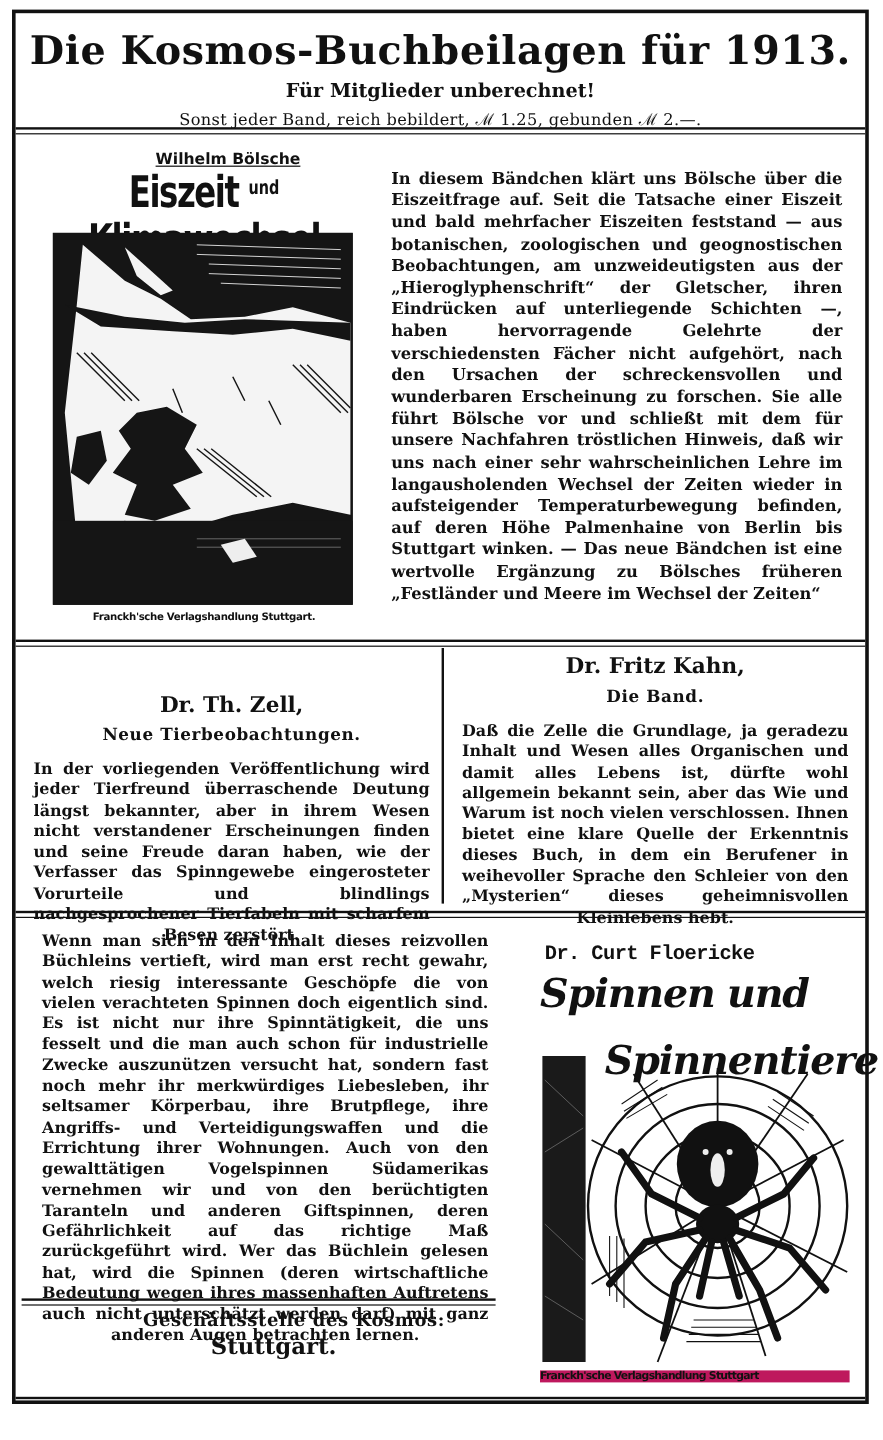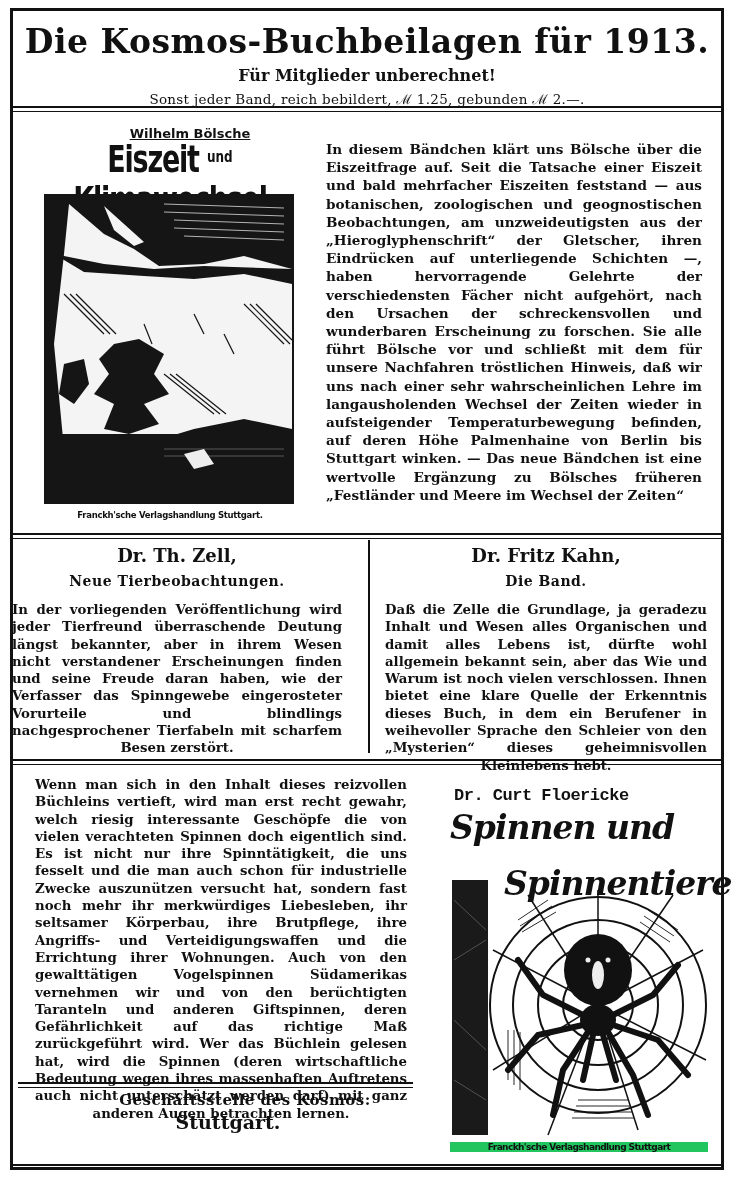--- a/index.html
+++ b/index.html
@@ -18,41 +18,41 @@
     .cover1-author { text-align: center; font-family: "DejaVu Sans", sans-serif; font-weight: bold; font-size: 13px; text-decoration: underline; padding-left: 40px; }
     .cover1-title { text-align: center; font-family: "DejaVu Sans", sans-serif; font-weight: bold; font-size: 27px; line-height: 30px; letter-spacing: -1.2px; transform: scaleY(1.35); margin-top: 6px; }
     .cover1-title .und { font-size: 12px; vertical-align: 8px; letter-spacing: 0; }
     .cover1-art { position: absolute; left: 2px; top: 68px; width: 250px; height: 310px; background: #161616; }
     .cover1-imprint { position: absolute; left: 0; top: 384px; width: 256px; text-align: center; font-family: "DejaVu Sans", sans-serif; font-weight: bold; font-size: 8.5px; letter-spacing: -0.3px; }
     .text1 { position: absolute; left: 326px; top: 140px; width: 376px; font-size: 13.6px; line-height: 18.2px; text-align: justify; font-weight: bold; }
     .text1 .last { text-align: center; display: block; }
 
     
     .col { position: absolute; top: 545px; width: 330px; text-align: center; }
-    .col.left { left: 12px; }
+    .col.left { left: 28px; margin-top: 32px; }
     .col.right { left: 385px; width: 322px; }
     .col .author { font-weight: bold; font-size: 18px; line-height: 22px; }
     .col .title { font-weight: bold; font-size: 14px; line-height: 28px; margin-bottom: 6px; letter-spacing: 0.5px; }
     .col .body { font-size: 13.3px; line-height: 17.3px; text-align: justify; font-weight: bold; text-align-last: center; }
     .vdiv { position: absolute; left: 368px; top: 540px; width: 2px; height: 213px; background: #111; }
 
     
     .text3 { position: absolute; left: 35px; top: 776px; width: 372px; font-size: 13.3px; line-height: 17.3px; text-align: justify; font-weight: bold; text-align-last: center; }
     .pub { position: absolute; left: 13px; top: 1090px; width: 430px; text-align: center; }
     .pub .l1 { font-weight: bold; font-size: 15px; line-height: 20px; letter-spacing: 0.5px; margin-left: 34px; }
     .pub .l2 { font-weight: bold; font-size: 19px; line-height: 24px; letter-spacing: 0.4px; }
     .pub .l3 { font-weight: bold; font-size: 19px; line-height: 24px; }
     .pub-rule { position: absolute; left: 18px; top: 1082px; width: 395px; height: 6px; border-top: 2px solid #111; border-bottom: 1px solid #111; box-sizing: border-box; }
 
     .cover2 { position: absolute; left: 448px; top: 780px; width: 262px; height: 385px; }
     .cover2-author { font-family: Liberation Mono, monospace; font-weight: bold; font-size: 17px; letter-spacing: -0.5px; position: absolute; left: 6px; top: 6px; }
     .cover2-title1 { font-family: "DejaVu Serif", serif; font-weight: bold; font-style: italic; font-size: 33px; position: absolute; left: 2px; top: 28px; letter-spacing: -1px; z-index: 2; }
     .cover2-title2 { font-family: "DejaVu Serif", serif; font-weight: bold; font-style: italic; font-size: 33px; position: absolute; left: 56px; top: 64px; letter-spacing: -1px; z-index: 2; margin-top: 20px; }
     .cover2-art { position: absolute; left: 0; top: 0; width: 262px; height: 385px; }
-    .cover2-imprint { position: absolute; left: 2px; top: 362px; width: 258px; text-align: center; font-family: "DejaVu Sans", sans-serif; font-weight: bold; font-size: 9px; letter-spacing: -0.6px; z-index: 2; background: #22c55e; }
+    .cover2-imprint { position: absolute; left: 2px; top: 362px; width: 258px; font-family: "DejaVu Sans", sans-serif; font-weight: bold; font-size: 9px; letter-spacing: -0.6px; z-index: 2; background: #be185d; }
   </style>
 </head>
 <body>
 
 <div class="frame"></div>
 
 <div class="hdr">
   <div class="hdr-title">Die Kosmos-Buchbeilagen für 1913.</div>
   <div class="hdr-sub">Für Mitglieder unberechnet!</div>
   <div class="hdr-price">Sonst jeder Band, reich bebildert, ℳ 1.25, gebunden ℳ 2.—.</div>

